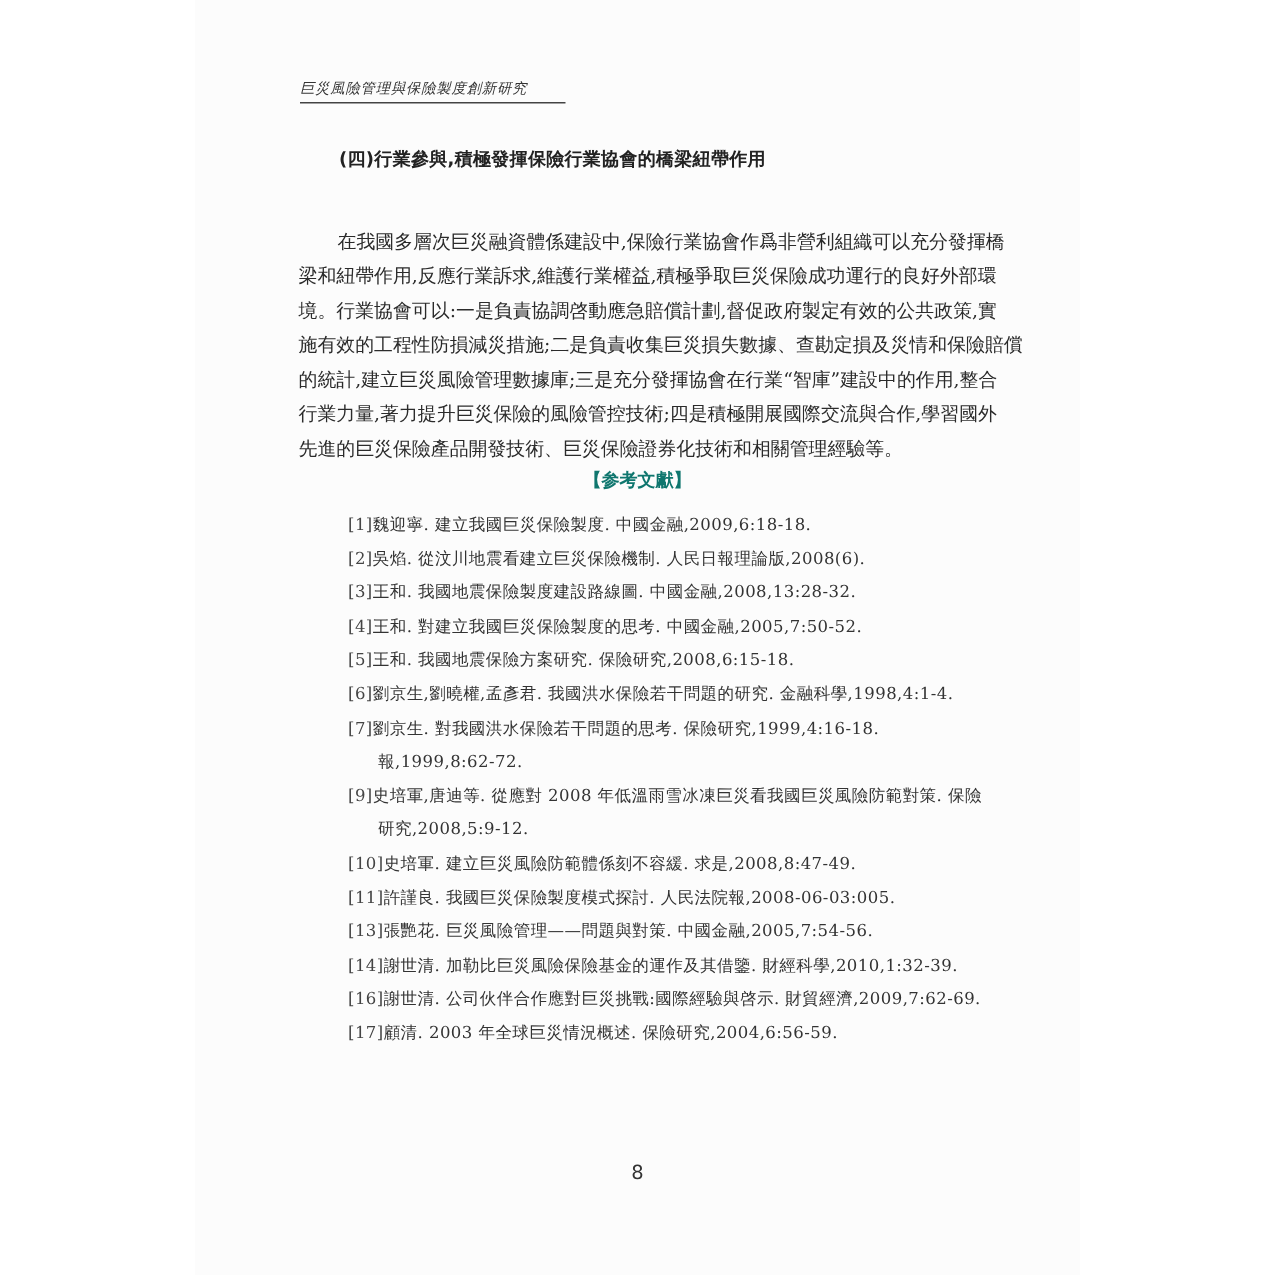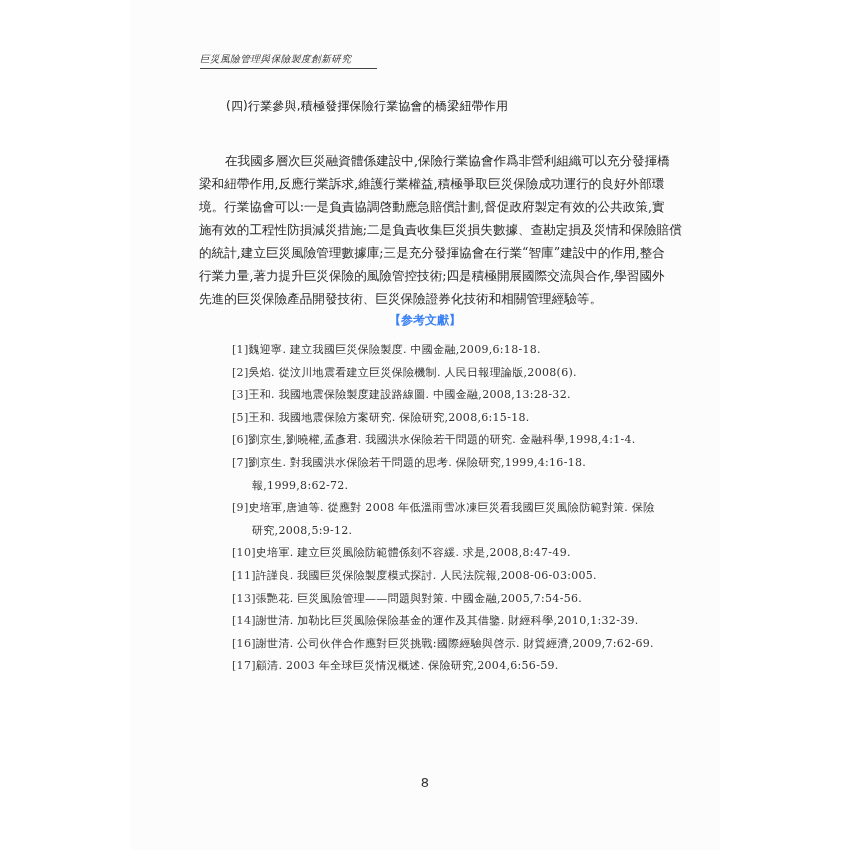--- a/index.html
+++ b/index.html
@@ -34,21 +34,21 @@
     padding-bottom: 2px;
     border-bottom: 1.2px solid #444;
     white-space: nowrap;
     font-style: italic;
   }
   .section-heading {
     position: absolute;
     left: 226px;
     top: 98px;
     font-family: "DejaVu Sans", "Liberation Sans", sans-serif;
-    font-weight: normal;
+    font-weight: bold;
     font-size: 12px;
     color: #222;
     white-space: nowrap;
     letter-spacing: 0.2px;
   }
   .paragraph {
     position: absolute;
     left: 199px;
     top: 124px;
     width: 458px;
@@ -72,21 +72,21 @@
   }
   .refs-title {
     position: absolute;
     left: 0;
     width: 850px;
     top: 312px;
     text-align: center;
     font-family: "DejaVu Sans", "Liberation Sans", sans-serif;
     font-weight: bold;
     font-size: 12px;
-    color: #3b82f6;
+    color: #0f766e;
   }
   .refs {
     position: absolute;
     left: 200px;
     top: 339px;
     width: 460px;
     font-size: 11px;
     color: #333;
     line-height: 22.6px;
   }
@@ -132,20 +132,21 @@
   <span class="line">行業力量,著力提升巨災保險的風險管控技術;四是積極開展國際交流與合作,學習國外</span>
   <span class="line last">先進的巨災保險產品開發技術、巨災保險證券化技術和相關管理經驗等。</span>
 </div>
 
 <div class="refs-title">【参考文獻】</div>
 
 <div class="refs">
   <span class="ref"><span class="num">[1]</span><span>魏迎寧. 建立我國巨災保險製度. 中國金融,2009,6:18-18.</span></span>
   <span class="ref"><span class="num">[2]</span><span>吳焰. 從汶川地震看建立巨災保險機制. 人民日報理論版,2008(6).</span></span>
   <span class="ref"><span class="num">[3]</span><span>王和. 我國地震保險製度建設路線圖. 中國金融,2008,13:28-32.</span></span>
+  <span class="ref"><span class="num">[4]</span><span>王和. 對建立我國巨災保險製度的思考. 中國金融,2005,7:50-52.</span></span>
   <span class="ref"><span class="num">[5]</span><span>王和. 我國地震保險方案研究. 保險研究,2008,6:15-18.</span></span>
   <span class="ref"><span class="num">[6]</span><span>劉京生,劉曉權,孟彥君. 我國洪水保險若干問題的研究. 金融科學,1998,4:1-4.</span></span>
   <span class="ref"><span class="num">[7]</span><span>劉京生. 對我國洪水保險若干問題的思考. 保險研究,1999,4:16-18.</span></span>
   <span class="ref cont">報,1999,8:62-72.</span>
   <span class="ref"><span class="num">[9]</span><span>史培軍,唐迪等. 從應對 2008 年低溫雨雪冰凍巨災看我國巨災風險防範對策. 保險</span></span>
   <span class="ref cont">研究,2008,5:9-12.</span>
   <span class="ref"><span class="num">[10]</span><span>史培軍. 建立巨災風險防範體係刻不容緩. 求是,2008,8:47-49.</span></span>
   <span class="ref"><span class="num">[11]</span><span>許謹良. 我國巨災保險製度模式探討. 人民法院報,2008-06-03:005.</span></span>
   <span class="ref"><span class="num">[13]</span><span>張艷花. 巨災風險管理——問題與對策. 中國金融,2005,7:54-56.</span></span>
   <span class="ref"><span class="num">[14]</span><span>謝世清. 加勒比巨災風險保險基金的運作及其借鑒. 財經科學,2010,1:32-39.</span></span>

